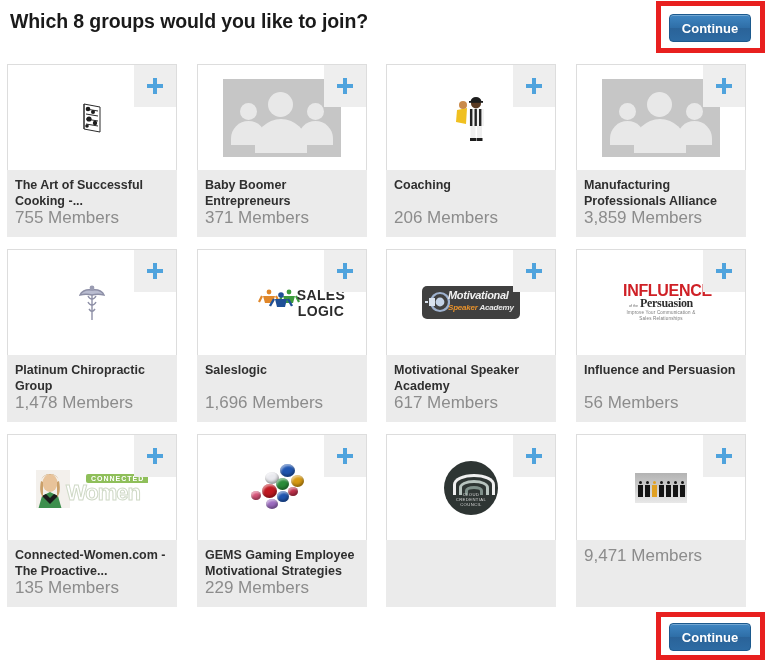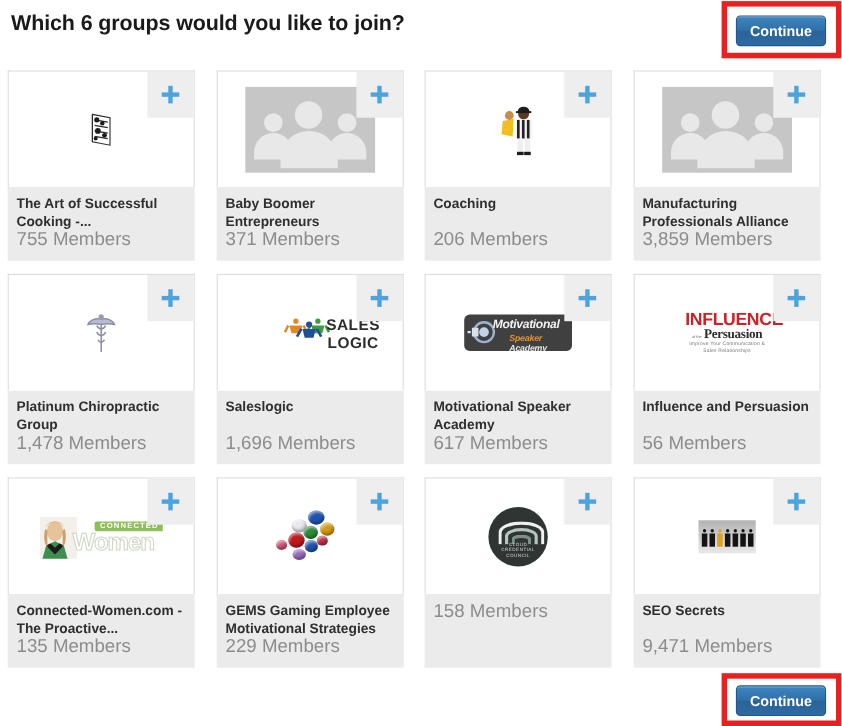--- a/index.html
+++ b/index.html
@@ -199,21 +199,20 @@
     position: absolute; left: 26px; top: 3px;
     font-size: 11px; font-weight: bold; color: #f2f2f2;
     font-family: "Liberation Sans", sans-serif;
     letter-spacing: -0.3px;
   }
   .msa-t2 {
     position: absolute; left: 26px; top: 17px;
     font-size: 8px; font-weight: bold;
     font-family: "Liberation Sans", sans-serif;
     letter-spacing: -0.2px;
-    margin-left: 15px;
   }
   .msa-o { color: #e8922b; }
   .msa-w { color: #e9e9e9; }
 
   
   .infl { width: 76px; height: 36px; position: relative; text-align: center; }
   .infl-1 {
     font-size: 16px; font-weight: bold; color: #cf2026;
     letter-spacing: -0.3px; line-height: 12px;
     font-family: "Liberation Sans", sans-serif;
@@ -297,21 +296,21 @@
     content: ""; position: absolute;
     left: 1px; top: -3.5px; width: 3px; height: 3px;
     border-radius: 50%; background: inherit;
   }
   .seo-fig.gold { background: #e0a022; }
 </style>
 </head>
 <body>
 
 <div class="header">
-  <div class="page-title">Which 6 groups would you like to join?</div>
+  <div class="page-title">Which 8 groups would you like to join?</div>
 </div>
 
 <div class="annot-box annot-top"></div>
 <button class="btn-continue btn-top">Continue</button>
 
 <div class="grid">
 
   <div class="row">
 
     <div class="card c0">
@@ -573,41 +572,39 @@
             <div class="ccc-txt">
               <div>CLOUD</div>
               <div>CREDENTIAL</div>
               <div>COUNCIL</div>
             </div>
           </div>
         </div>
         <div class="plus-btn"></div>
       </div>
       <div class="card-foot">
-        <div class="grp-members">158 Members</div>
       </div>
     </div>
 
     <div class="card c3">
       <div class="card-img">
         <div class="img-inner">
           <div class="seo">
             <div class="seo-fig" style="left:3px;"></div>
             <div class="seo-fig" style="left:10px;"></div>
             <div class="seo-fig gold" style="left:17px;"></div>
             <div class="seo-fig" style="left:24px;"></div>
             <div class="seo-fig" style="left:31px;"></div>
             <div class="seo-fig" style="left:38px;"></div>
             <div class="seo-fig" style="left:45px;"></div>
           </div>
         </div>
         <div class="plus-btn"></div>
       </div>
       <div class="card-foot">
-        <div class="grp-title">SEO Secrets</div>
         <div class="grp-members">9,471 Members</div>
       </div>
     </div>
   </div>
 </div>
 
 <div class="annot-box annot-bottom"></div>
 <button class="btn-continue btn-bottom">Continue</button>
 
 </body></html>

